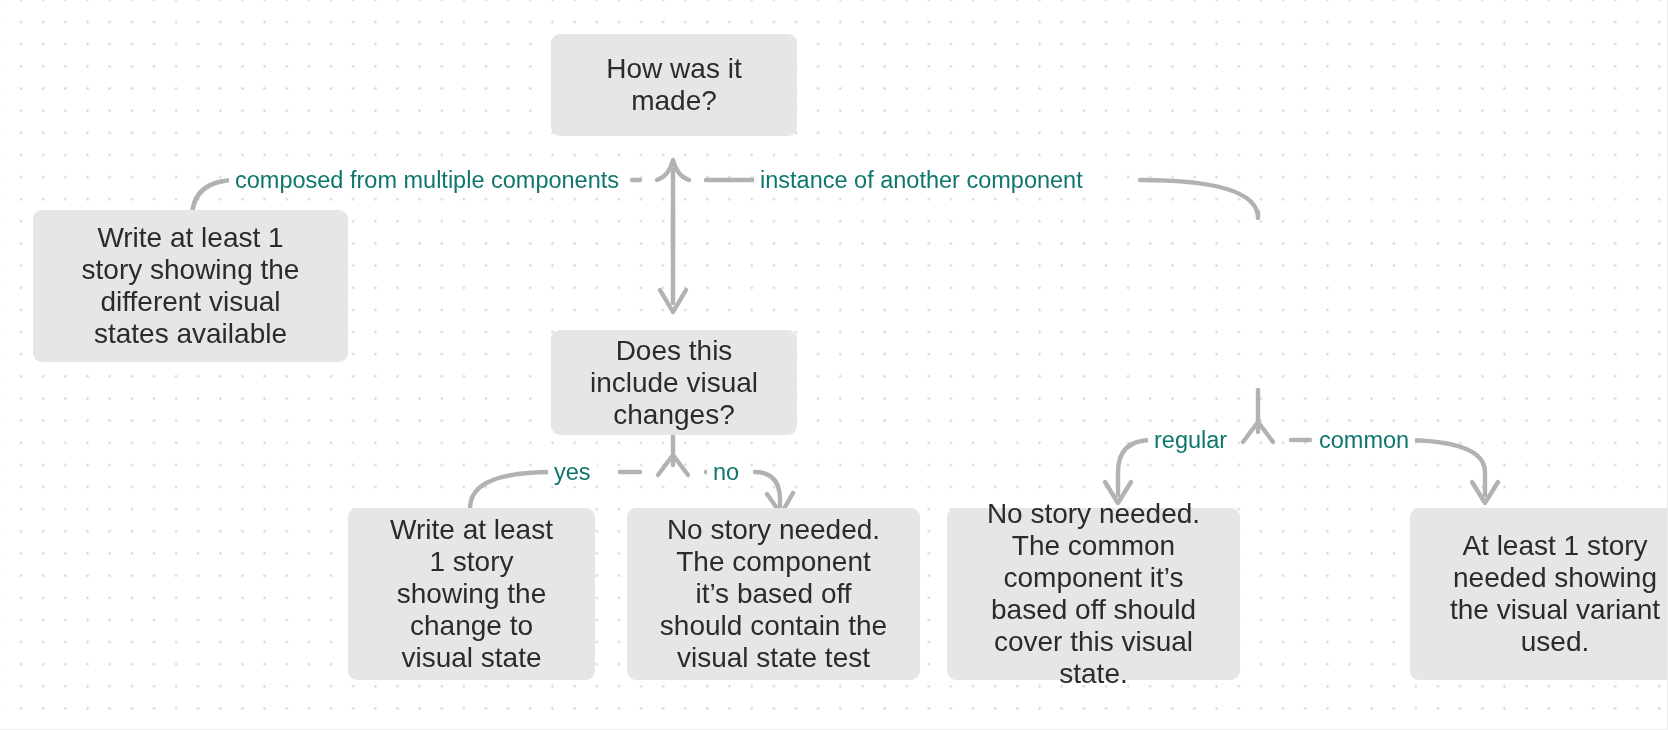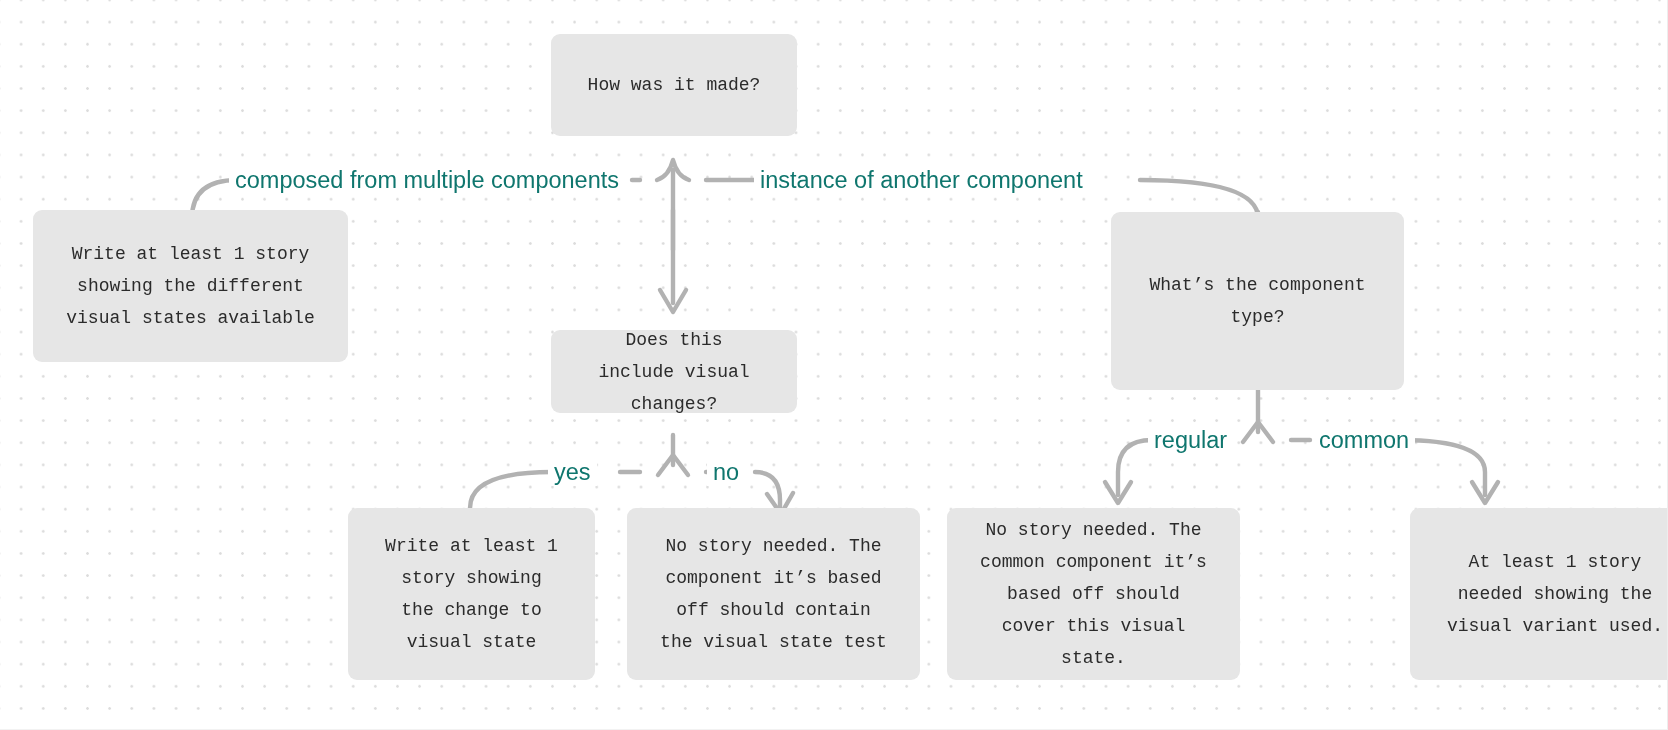--- a/index.html
+++ b/index.html
@@ -23,25 +23,25 @@
   }
   .node {
     position: absolute;
     background: #e6e6e6;
     border-radius: 9px;
     display: flex;
     align-items: center;
     justify-content: center;
     text-align: center;
     color: #2b2b2b;
-    font-size: 18px;
+    font-size: 28px;
     line-height: 32px;
     box-sizing: border-box;
     padding: 6px 32px;
-    font-family: Liberation Mono, monospace;
+    font-family: Liberation Sans, sans-serif;
   }
   .node span { display: block; }
   .edge-label {
     position: absolute;
     color: #0f766e;
     font-size: 23.5px;
     line-height: 28px;
     white-space: nowrap;
     font-family: "Liberation Sans", sans-serif;
     background: #ffffff;
@@ -113,27 +113,24 @@
   </svg>
 
   <div class="node" style="left:551px; top:34px; width:246px; height:102px;">
     <span>How was it made?</span>
   </div>
 
   <div class="node" style="left:33px; top:210px; width:315px; height:152px;">
     <span>Write at least 1 story showing the different visual states available</span>
   </div>
 
-  <div class="node" style="left:551px; top:330px; width:246px; height:83px;">
+  <div class="node" style="left:551px; top:330px; width:246px; height:105px;">
     <span>Does this include visual changes?</span>
   </div>
 
-  <div class="node" style="left:1111px; top:212px; width:293px; height:178px;">
-    <span>What’s the component type?</span>
-  </div>
 
   <div class="node" style="left:348px; top:508px; width:247px; height:172px;">
     <span>Write at least 1 story showing the change to visual state</span>
   </div>
 
   <div class="node" style="left:627px; top:508px; width:293px; height:172px;">
     <span>No story needed. The component it’s based off should contain the visual state test</span>
   </div>
 
   <div class="node" style="left:947px; top:508px; width:293px; height:172px;">

